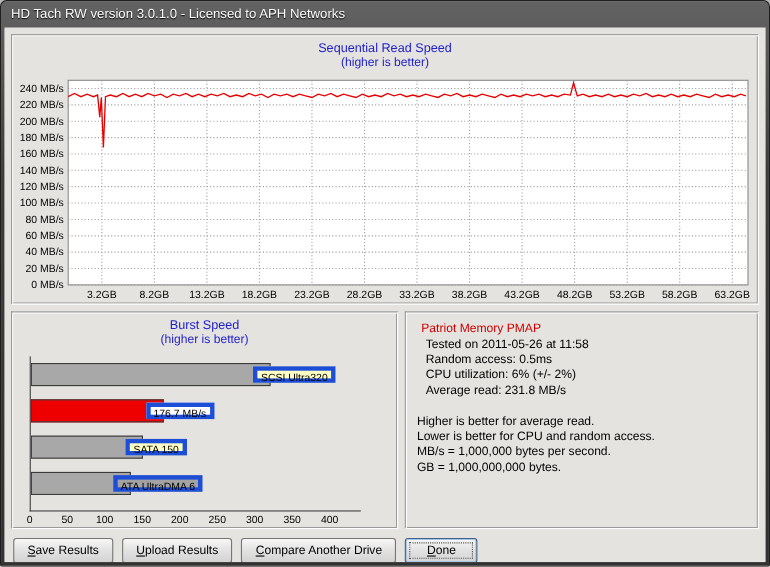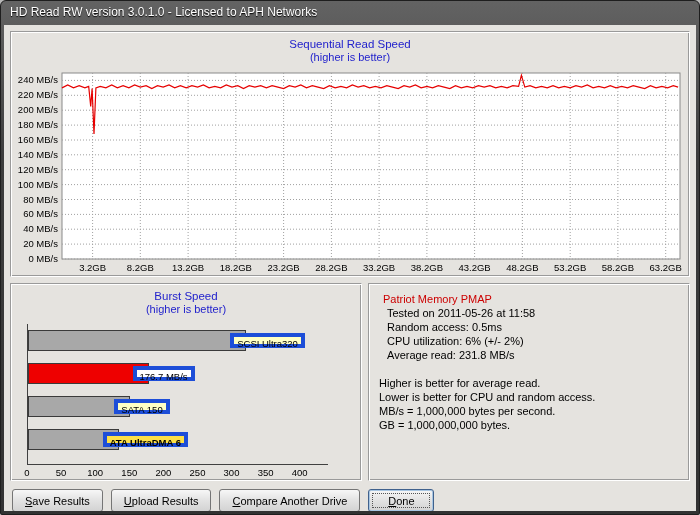--- a/index.html
+++ b/index.html
@@ -38,21 +38,21 @@
   .copyright{flex:1;text-align:center;color:#8c96a4;font-size:11px;white-space:nowrap;}
   .done{position:relative;min-width:66px;border:1px solid #40618c;box-shadow:inset 0 0 0 1px #a8c6e2;}
   .done::after{content:"";position:absolute;left:3px;right:3px;top:3px;bottom:3px;border:1px dotted #555;}
   svg text{font-family:"Liberation Sans",sans-serif;}
 </style>
 </head>
 <body>
 
 <div class="window">
   <div class="titlebar">
-    <span>HD Read RW version 3.0.1.0 - Licensed to APH Networks</span>
+    <span>HD Tach RW version 3.0.1.0 - Licensed to APH Networks</span>
   </div>
   <div class="client">
 
     <div class="seq-panel etched">
       <div class="chart-title">Sequential Read Speed</div>
       <div class="chart-sub">(higher is better)</div>
       <svg id="seq-svg" width="676" height="206">
           <rect x="50" y="6" width="618" height="186" fill="#ffffff" stroke="#8a8a8a" stroke-width="1"></rect>
           <g>
             <line x1="50" y1="13.4" x2="668" y2="13.4" stroke="#a0a0a0" stroke-width="1" stroke-dasharray="1,2"></line>
@@ -122,21 +122,21 @@
         <div class="chart-sub">(higher is better)</div>
         <div class="burst-wrap">
           <div class="burst-plot" id="burst-plot">
               <div class="bbar" style="top: 6px; width: 218.2px; background: rgb(168, 168, 168);"></div>
               <span class="blabel" style="left: 202.2px; top: 9px; background: rgb(255, 255, 196);">SCSI Ultra320</span>
               <div class="bbar" style="top: 39px; width: 120.5px; background: rgb(238, 0, 0);"></div>
               <span class="blabel" style="left: 104.5px; top: 42px; background: rgb(255, 255, 255);">176.7 MB/s</span>
               <div class="bbar" style="top: 72px; width: 102.3px; background: rgb(168, 168, 168);"></div>
               <span class="blabel" style="left: 86.3px; top: 75px; background: rgb(255, 255, 196);">SATA 150</span>
               <div class="bbar" style="top: 105px; width: 90.7px; background: rgb(168, 168, 168);"></div>
-              <span class="blabel" style="left: 74.7px; top: 108px; background: #fde047; font-weight: bold;">ATA UltraDMA 6</span>
+              <span class="blabel" style="left: 74.7px; top: 108px; background: #a3a3a3;">ATA UltraDMA 6</span>
             </div>
           <div class="burst-ticks" id="burst-ticks">
               <span class="btick" style="left: 0px;">0</span>
               <span class="btick" style="left: 34.1px;">50</span>
               <span class="btick" style="left: 68.2px;">100</span>
               <span class="btick" style="left: 102.3px;">150</span>
               <span class="btick" style="left: 136.4px;">200</span>
               <span class="btick" style="left: 170.5px;">250</span>
               <span class="btick" style="left: 204.5px;">300</span>
               <span class="btick" style="left: 238.6px;">350</span>

